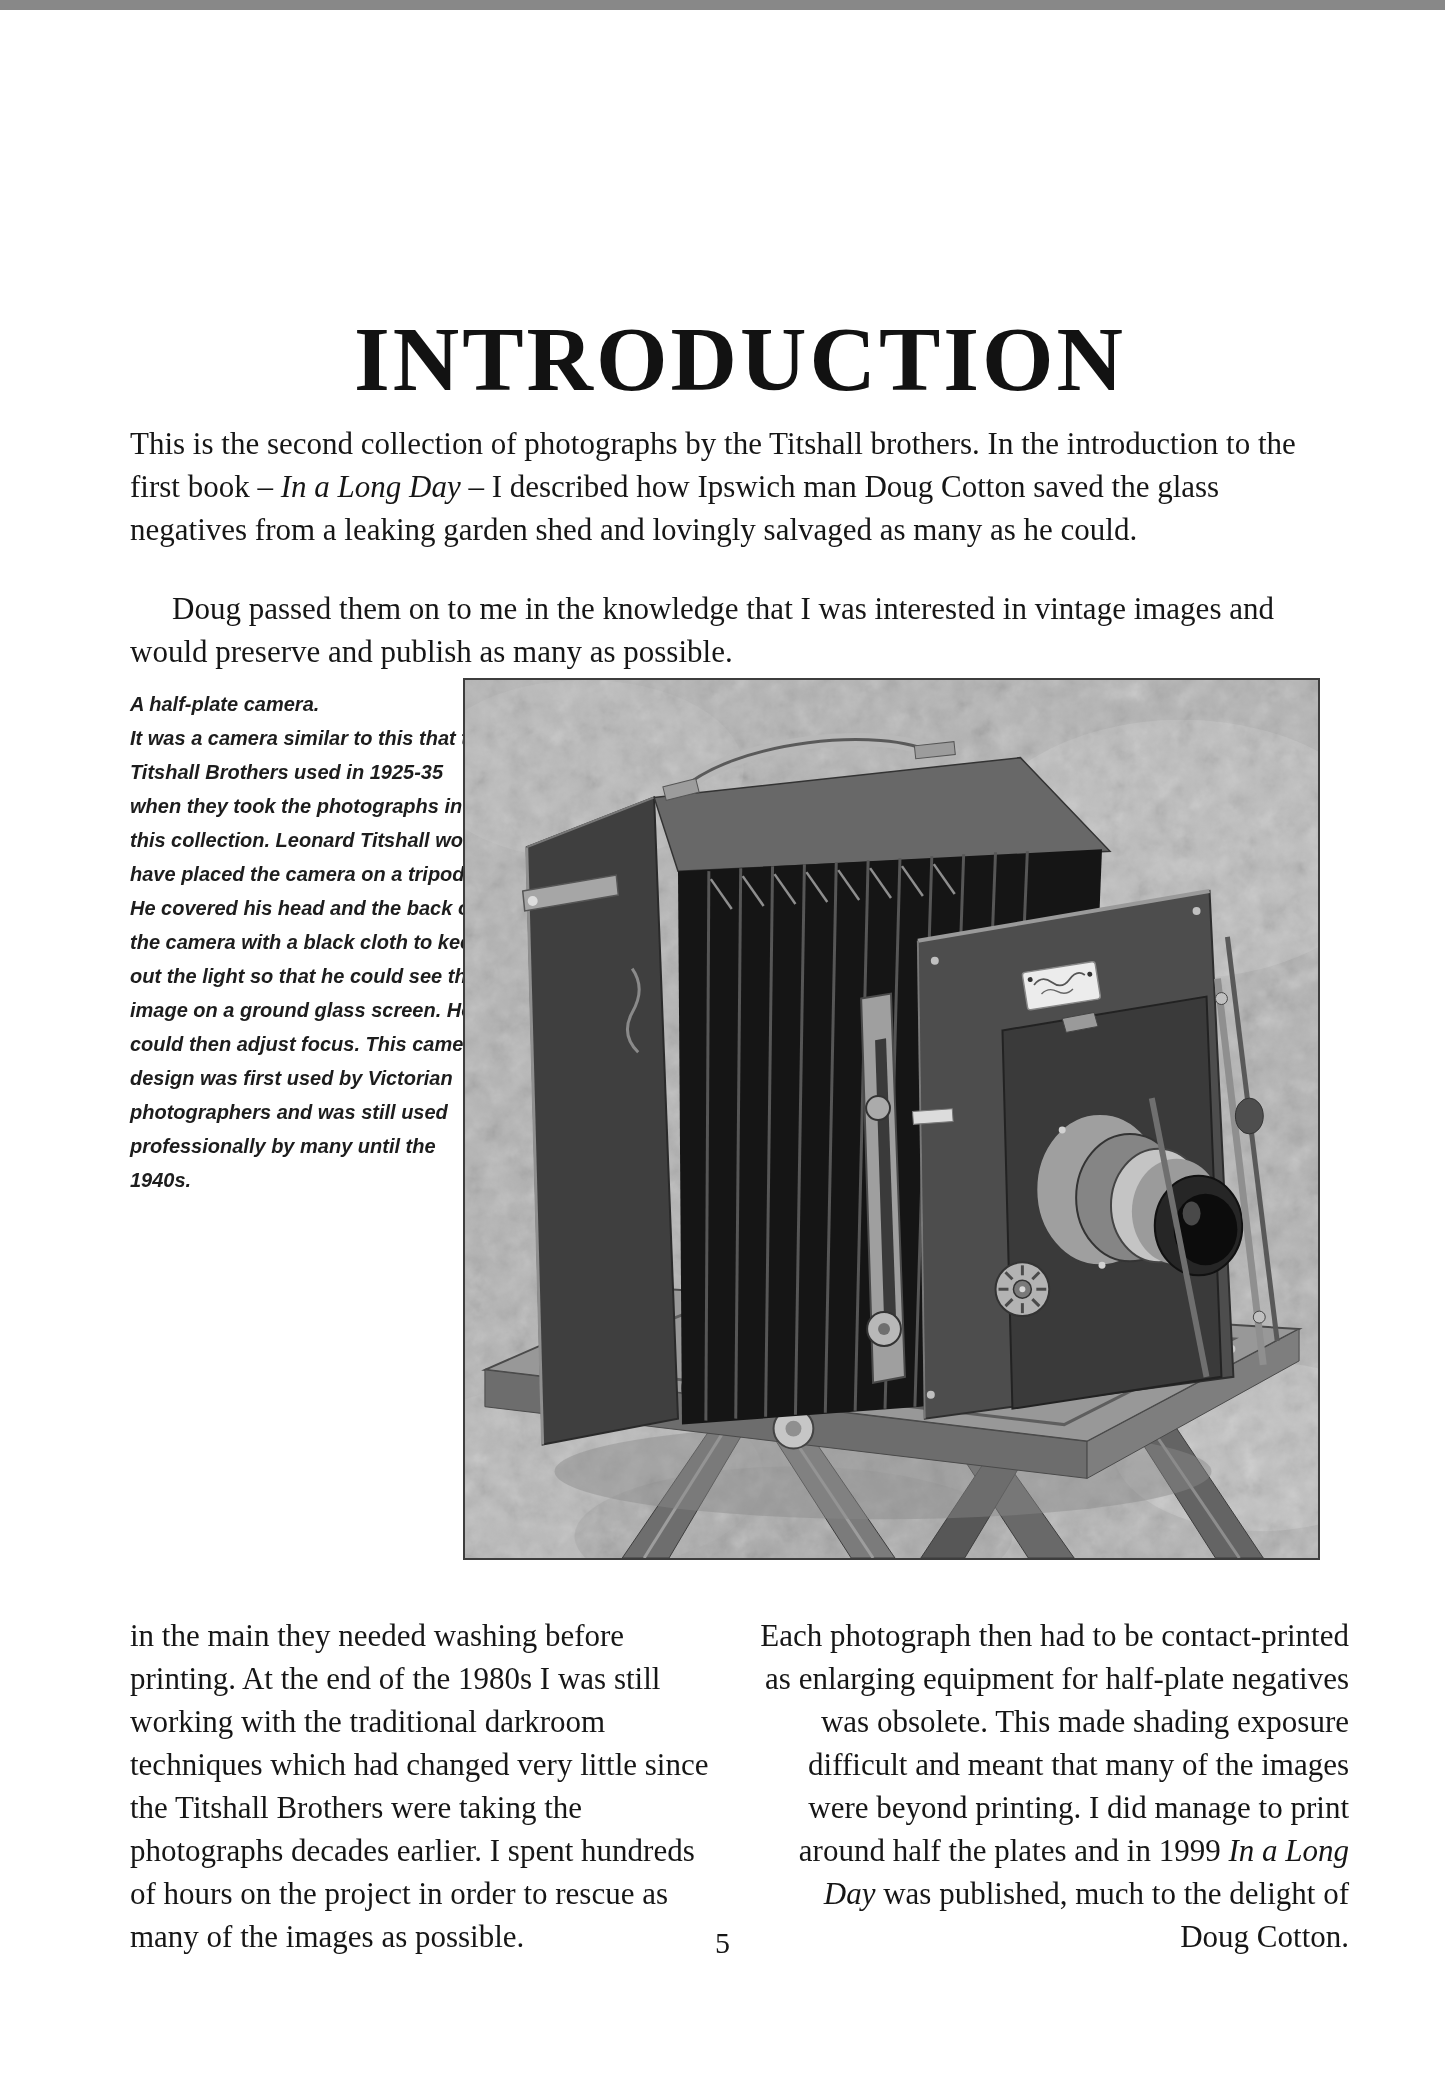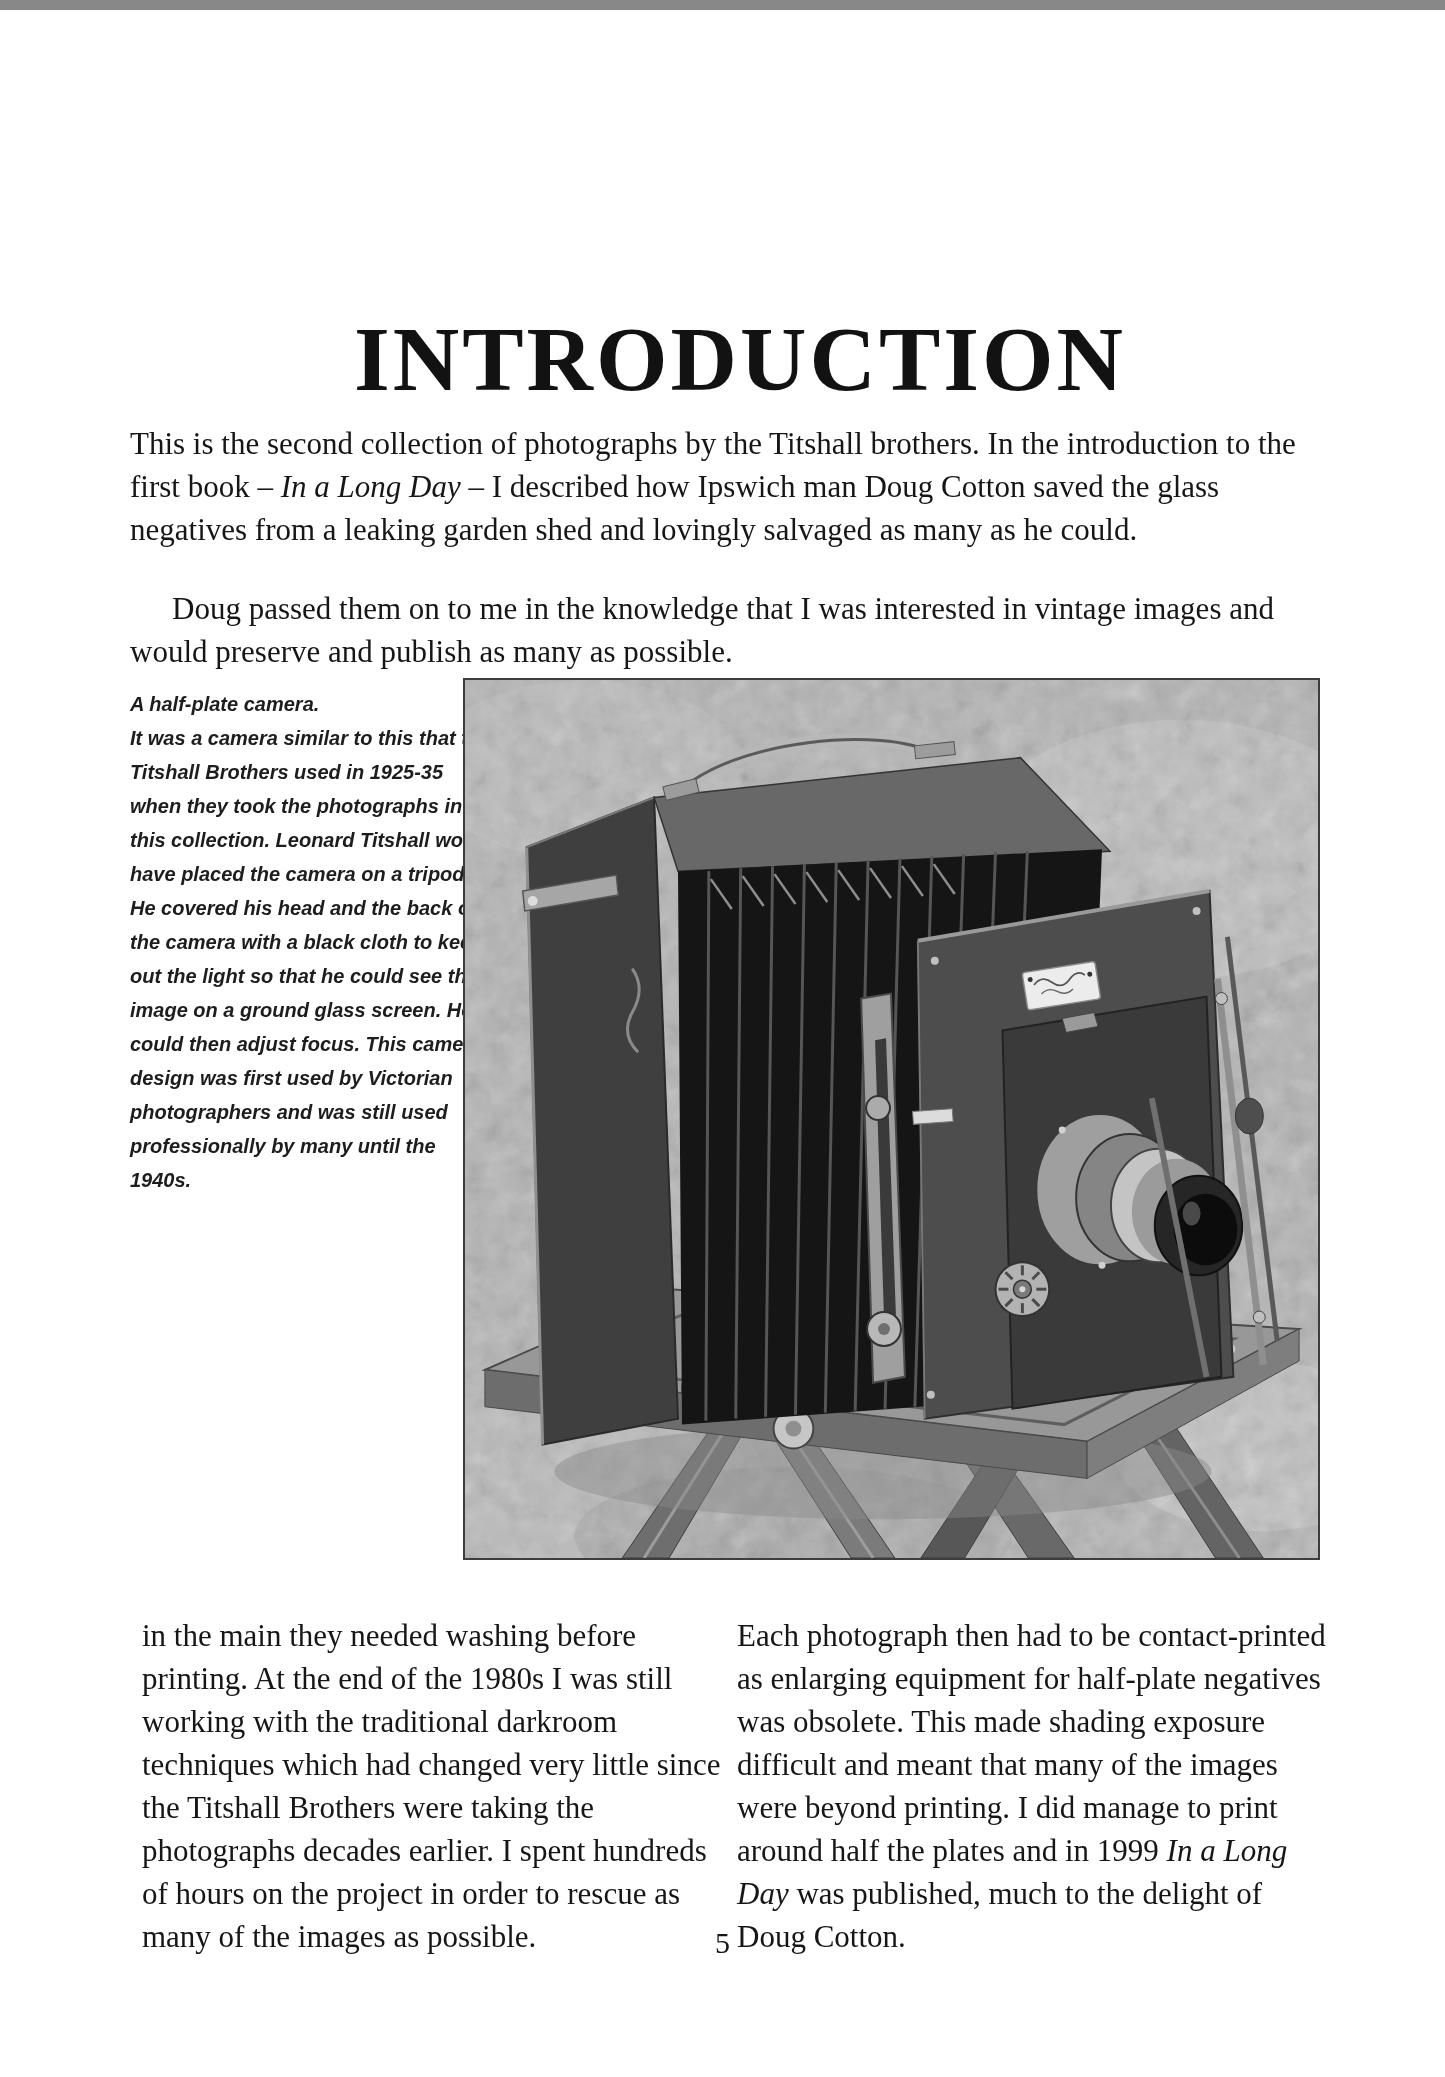--- a/index.html
+++ b/index.html
@@ -50,22 +50,22 @@
     left: 463px;
     top: 668px;
     width: 857px;
     height: 882px;
     border: 2px solid #3d3d3d;
     box-sizing: border-box;
     background: #b6b6b6;
   }
   .photo-frame svg { display: block; width: 100%; height: 100%; }
   .narrow-col { left: 130px; top: 1369px; width: 344px; line-height: 41px; }
-  .col-left  { left: 142px; top: 1573px; width: 594px; }
-  .col-right { left: 737px; top: 1573px; width: 594px; }
+  .col-left  { left: 130px; top: 1573px; width: 594px; }
+  .col-right { left: 755px; top: 1573px; width: 594px; text-align: right; }
   .page-number {
     position: absolute;
     top: 1916px;
     left: 0;
     width: 1445px;
     text-align: center;
     font-size: 30px;
     color: #161616;
   }
   .it { font-style: italic; }

